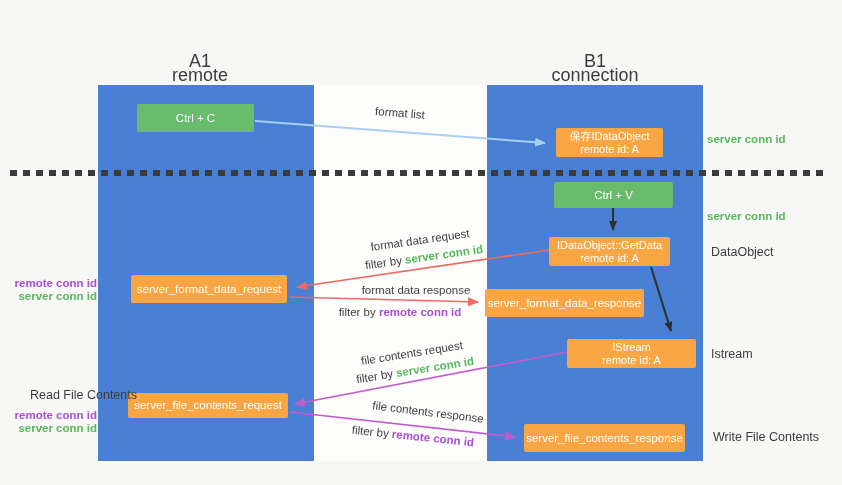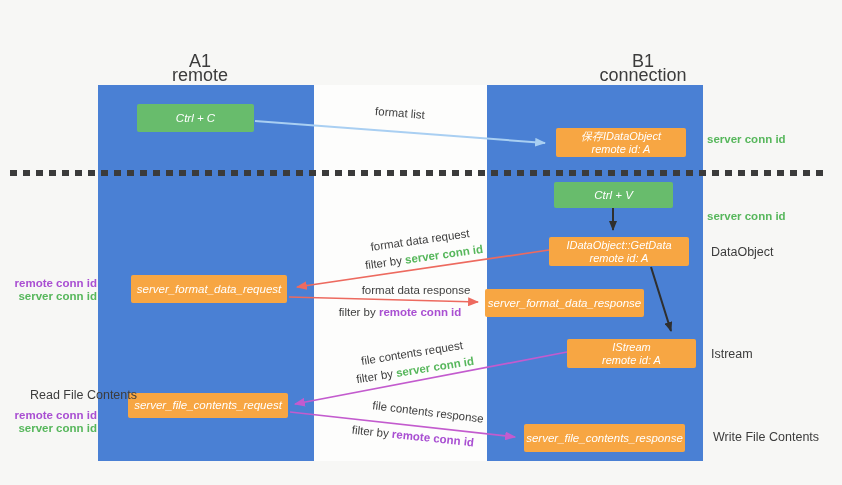--- a/index.html
+++ b/index.html
@@ -17,21 +17,21 @@
   .lane.left{left:98px;}
   .lane.right{left:487px;}
   .title{position:absolute;left:409px;top:8px;transform:translateX(-50%);
     text-align:center;font-size:15.5px;line-height:19px;color:var(--dark-text);}
   .lane-header{position:absolute;top:55px;transform:translateX(-50%);
     text-align:center;font-size:18px;line-height:13.5px;color:var(--dark-text);}
   .divider{position:absolute;left:10px;top:170px;width:814px;height:6px;
     background-image:repeating-linear-gradient(to right,#3b3b3b 0 7px,transparent 7px 13px);}
   .arrows{position:absolute;left:0;top:0;pointer-events:none;}
   .node{position:absolute;display:flex;flex-direction:column;align-items:center;justify-content:center;
-    color:#fff;text-align:center;border-radius:2px;line-height:13px;font-style:italic;}
+    color:#fff;text-align:center;border-radius:2px;line-height:13px;}
   .node.green{background:var(--green-box,#68bc6c);font-size:12px;}
   .node.orange{background:var(--orange-box,#f7a643);font-size:11px;}
   .node.single{font-size:11.5px;}
   .alabel{position:absolute;white-space:nowrap;font-size:11.5px;color:#3f3f3f;
     transform:translate(-50%,-50%) rotate(var(--r,0deg));}
   .side{position:absolute;white-space:nowrap;font-size:12.5px;color:var(--dark-text);}
   .side.small{font-size:11.5px;}
   .c-green{color:var(--green-text,#57b75c);font-weight:bold;}
   .c-purple{color:var(--purple-text,#a94fd2);font-weight:bold;}
   .ralign{text-align:right;width:87px;}
@@ -41,21 +41,21 @@
 
 <div class="canvas">
 
   <div class="mid-band"></div>
 
 
   <div class="lane-header" style="left:200px;">
     <div>A1</div>
     <div>remote</div>
   </div>
-  <div class="lane-header" style="left:595px;margin-left:48px;">
+  <div class="lane-header" style="left:595px;">
     <div>B1</div>
     <div>connection</div>
   </div>
 
   <div class="lane left"></div>
   <div class="lane right"></div>
 
   <div class="divider"></div>
 
   <svg class="arrows" width="842" height="485">
@@ -77,28 +77,28 @@
     <line x1="613" y1="208" x2="613" y2="230" stroke="var(--black-arrow)" stroke-width="2" marker-end="url(#mBlack)"></line>
     <line x1="651" y1="267" x2="671" y2="331" stroke="var(--black-arrow)" stroke-width="2" marker-end="url(#mBlack)"></line>
     <line x1="549" y1="250" x2="297" y2="287" stroke="var(--red-arrow)" stroke-width="1.7" marker-end="url(#mRed)"></line>
     <line x1="289" y1="297" x2="478" y2="302" stroke="var(--red-arrow)" stroke-width="1.7" marker-end="url(#mRed)"></line>
     <line x1="567" y1="352" x2="295" y2="404" stroke="var(--pink-arrow)" stroke-width="1.7" marker-end="url(#mPink)"></line>
     <line x1="290" y1="412" x2="515" y2="437" stroke="var(--pink-arrow)" stroke-width="1.7" marker-end="url(#mPink)"></line>
   </svg>
 
   <div class="node green single" style="left:137px;top:104px;width:117px;height:28px;">Ctrl + C</div>
 
-  <div class="node orange" style="left:556px;top:128px;width:130px;height:29px;">
+  <div class="node orange" style="left:556px;top:128px;width:107px;height:29px;">
     <div>保存IDataObject</div>
     <div>remote id: A</div>
   </div>
 
   <div class="node green single" style="left:554px;top:182px;width:119px;height:26px;">Ctrl + V</div>
 
-  <div class="node orange" style="left:549px;top:237px;width:140px;height:29px;">
+  <div class="node orange" style="left:549px;top:237px;width:121px;height:29px;">
     <div>IDataObject::GetData</div>
     <div>remote id: A</div>
   </div>
 
   <div class="node orange single" style="left:131px;top:275px;width:156px;height:28px;">server_format_data_request</div>
 
   <div class="node orange single" style="left:485px;top:289px;width:159px;height:28px;">server_format_data_response</div>
 
   <div class="node orange" style="left:567px;top:339px;width:129px;height:29px;">
     <div>IStream</div>

